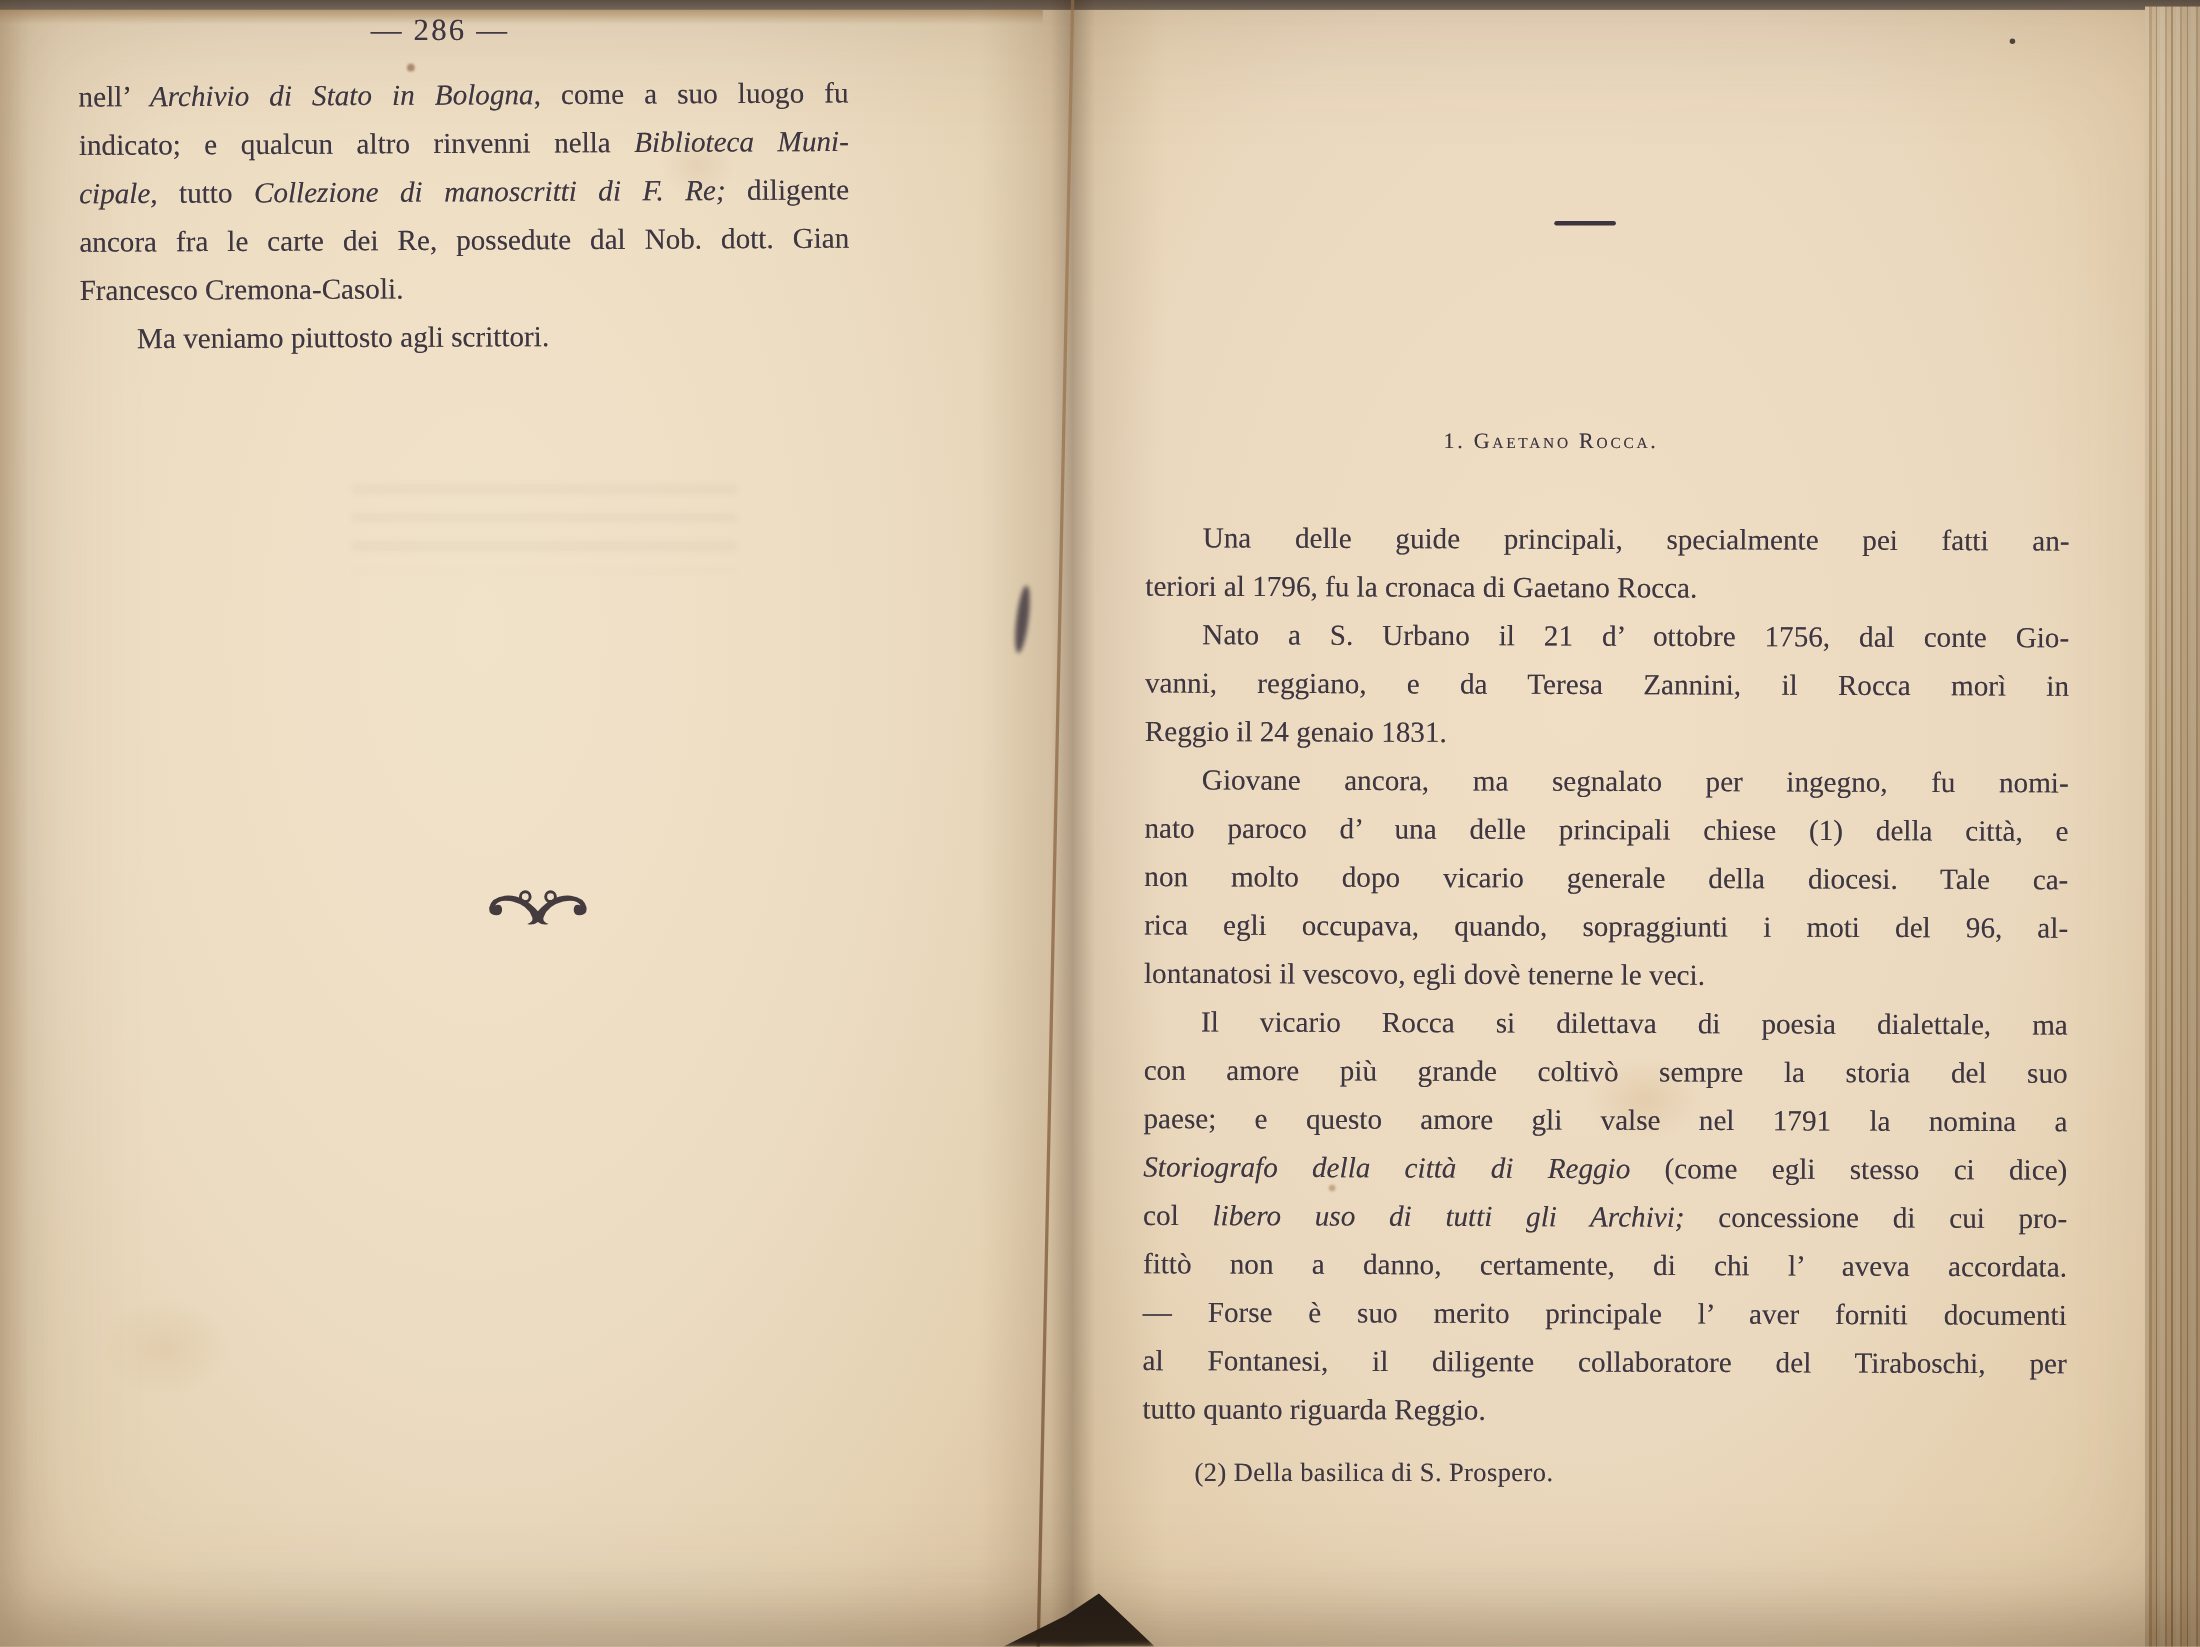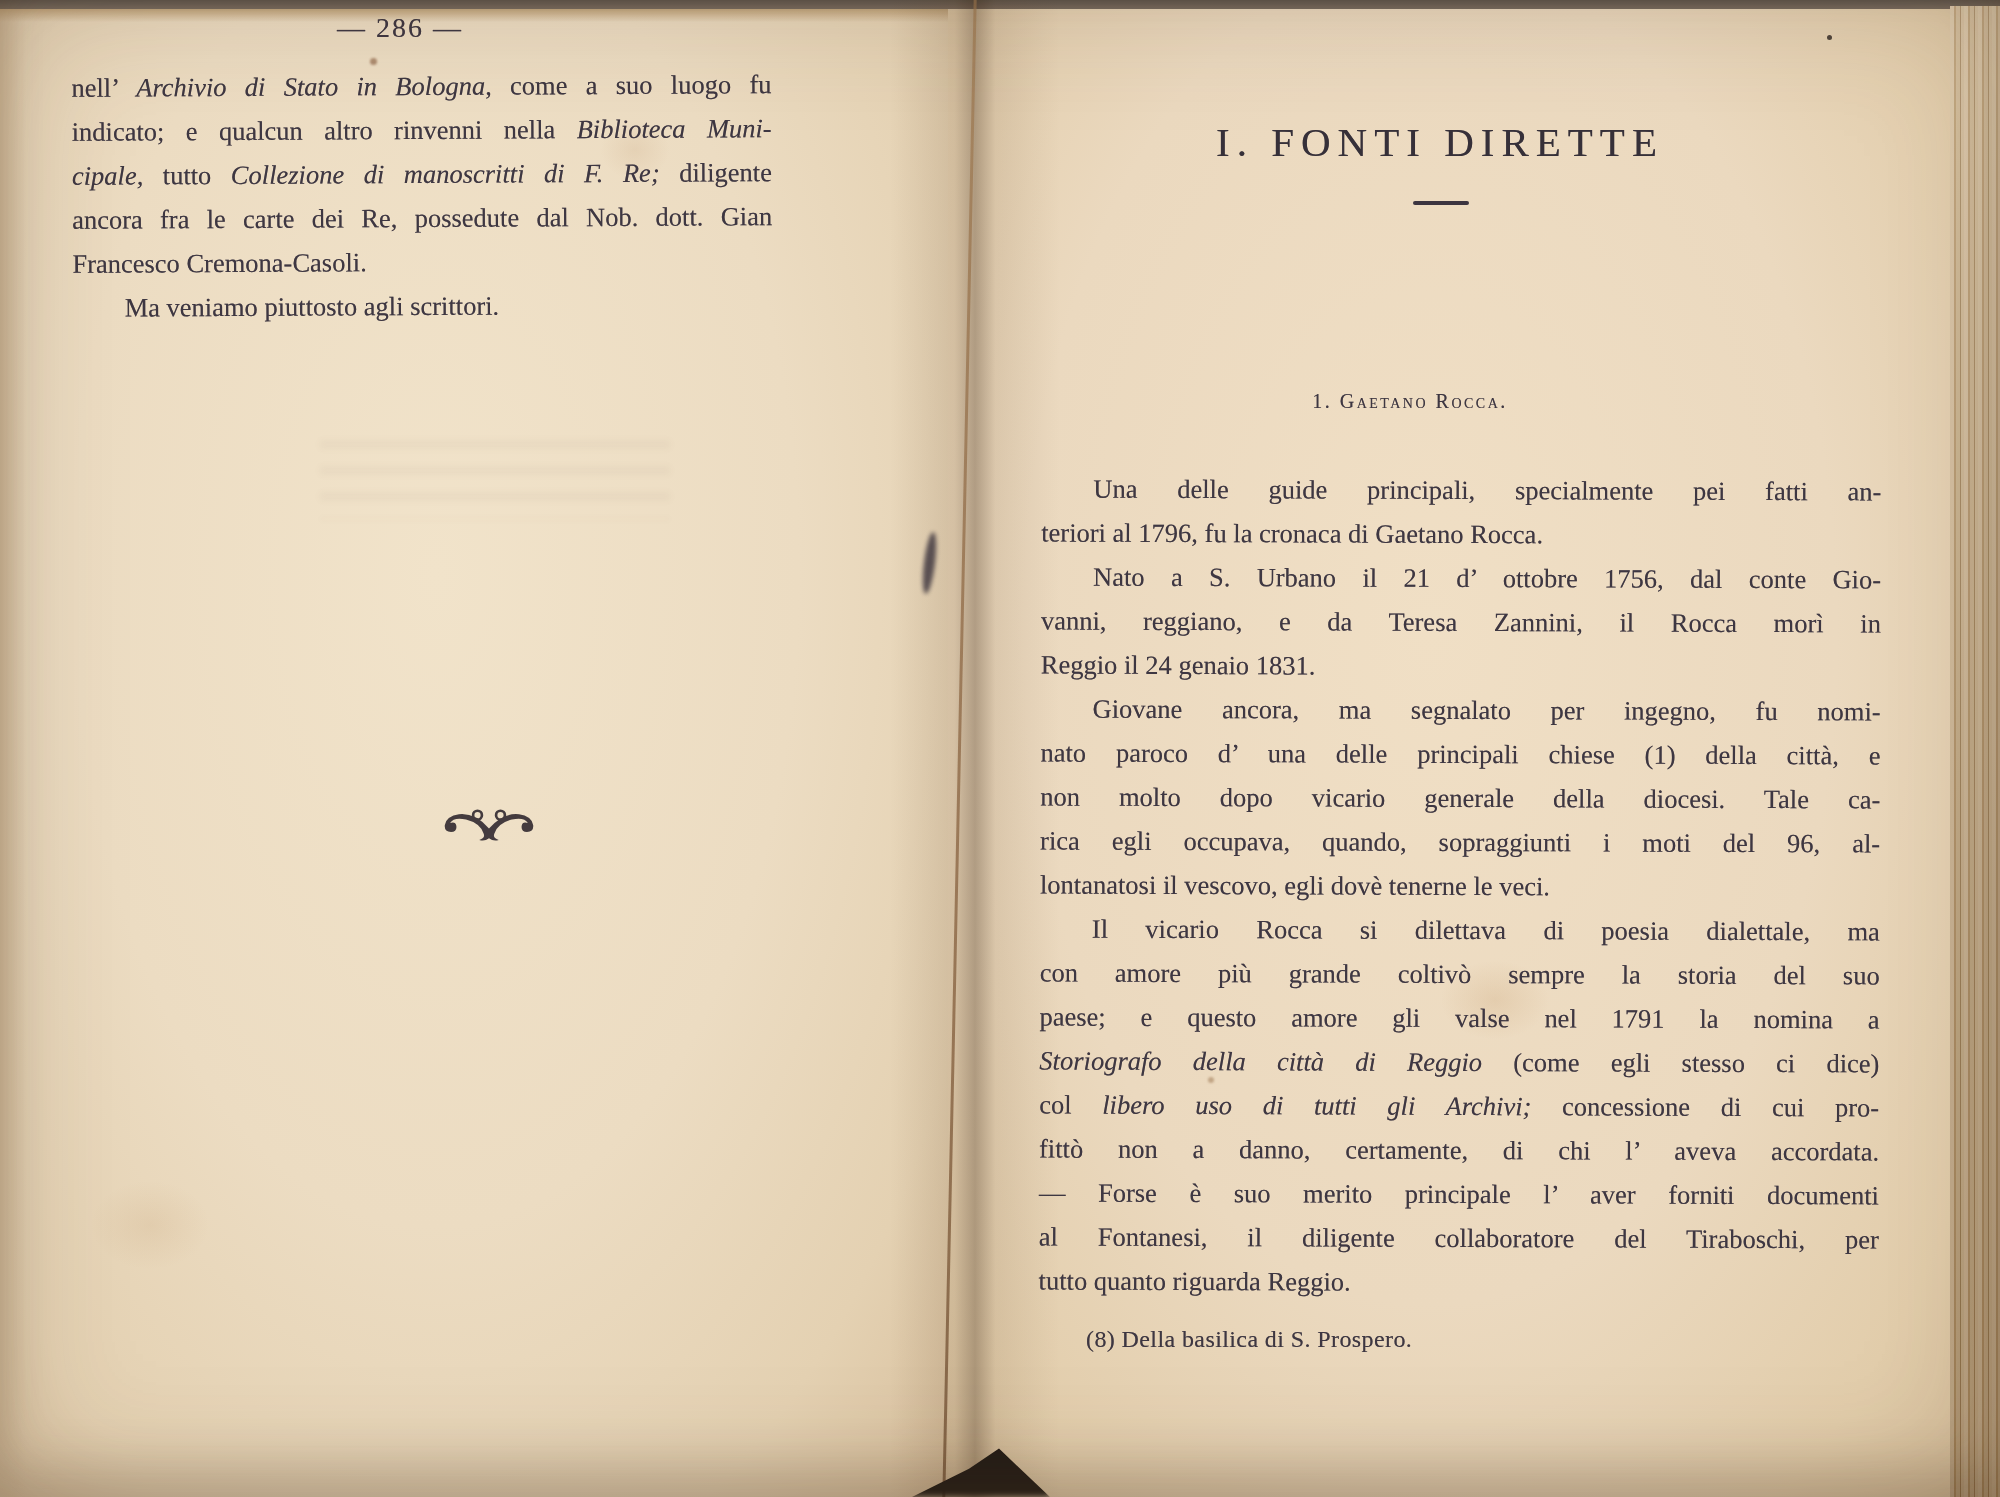--- a/index.html
+++ b/index.html
@@ -106,21 +106,20 @@
       <div class="tline ind"><span class="rm">Ma veniamo piuttosto agli scrittori.</span></div>
     </div>
   <div class="ornament">
     <svg viewBox="0 0 120 50" xmlns="http://www.w3.org/2000/svg">
       <path d="M60 30 Q44 12 26 14 Q12 16 10 26 Q9 34 17 34 Q24 34 23 27 Q22 22 16 24 Q20 17 34 20 Q50 24 54 36 Q56 41 49 43 Q55 45 60 41 Q65 45 71 43 Q64 41 66 36 Q70 24 86 20 Q100 17 104 24 Q98 22 97 27 Q96 34 103 34 Q111 34 110 26 Q108 16 94 14 Q76 12 60 30 Z" fill="#443b3e"></path>
       <circle cx="47" cy="15" r="5" fill="none" stroke="#443b3e" stroke-width="3"></circle>
       <circle cx="73" cy="15" r="5" fill="none" stroke="#443b3e" stroke-width="3"></circle>
     </svg>
   </div>
 
-  <div class="chapter-title">I. FONTI DIRETTE</div>
   <div class="title-rule"></div>
   <div class="subsection-title ink">1. Gaetano Rocca.</div>
   <div class="body-text body-right ink">
       <div class="tline ind just"><span class="rm">Una delle guide principali, specialmente pei fatti an-</span></div>
       <div class="tline"><span class="rm">teriori al 1796, fu la cronaca di Gaetano Rocca.</span></div>
       <div class="tline ind just"><span class="rm">Nato a S. Urbano il 21 d’ ottobre 1756, dal conte Gio-</span></div>
       <div class="tline just"><span class="rm">vanni, reggiano, e da Teresa Zannini, il Rocca morì in</span></div>
       <div class="tline"><span class="rm">Reggio il 24 genaio 1831.</span></div>
       <div class="tline ind just"><span class="rm">Giovane ancora, ma segnalato per ingegno, fu nomi-</span></div>
       <div class="tline just"><span class="rm">nato paroco d’ una delle principali chiese (1) della città, e</span></div>
@@ -130,16 +129,16 @@
       <div class="tline ind just"><span class="rm">Il vicario Rocca si dilettava di poesia dialettale, ma</span></div>
       <div class="tline just"><span class="rm">con amore più grande coltivò sempre la storia del suo</span></div>
       <div class="tline just"><span class="rm">paese; e questo amore gli valse nel 1791 la nomina a</span></div>
       <div class="tline just"><span class="it">Storiografo della città di Reggio</span><span class="rm"> (come egli stesso ci dice)</span></div>
       <div class="tline just"><span class="rm">col </span><span class="it">libero uso di tutti gli Archivi;</span><span class="rm"> concessione di cui pro-</span></div>
       <div class="tline just"><span class="rm">fittò non a danno, certamente, di chi l’ aveva accordata.</span></div>
       <div class="tline just"><span class="rm">— Forse è suo merito principale l’ aver forniti documenti</span></div>
       <div class="tline just"><span class="rm">al Fontanesi, il diligente collaboratore del Tiraboschi, per</span></div>
       <div class="tline"><span class="rm">tutto quanto riguarda Reggio.</span></div>
     </div>
-  <div class="footnote ink">(8) Della basilica di S. Prospero.</div>
+  <div class="footnote ink">(2) Della basilica di S. Prospero.</div>
 
   <div class="vignette"></div>
 </div>
 
 </body></html>

